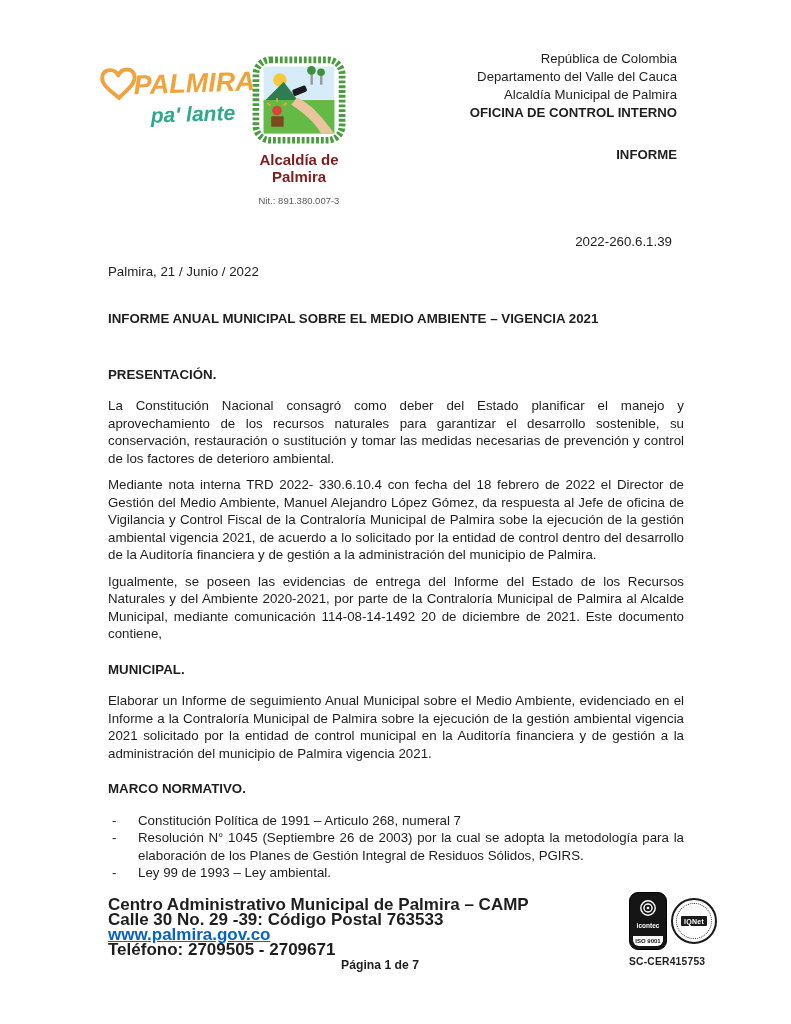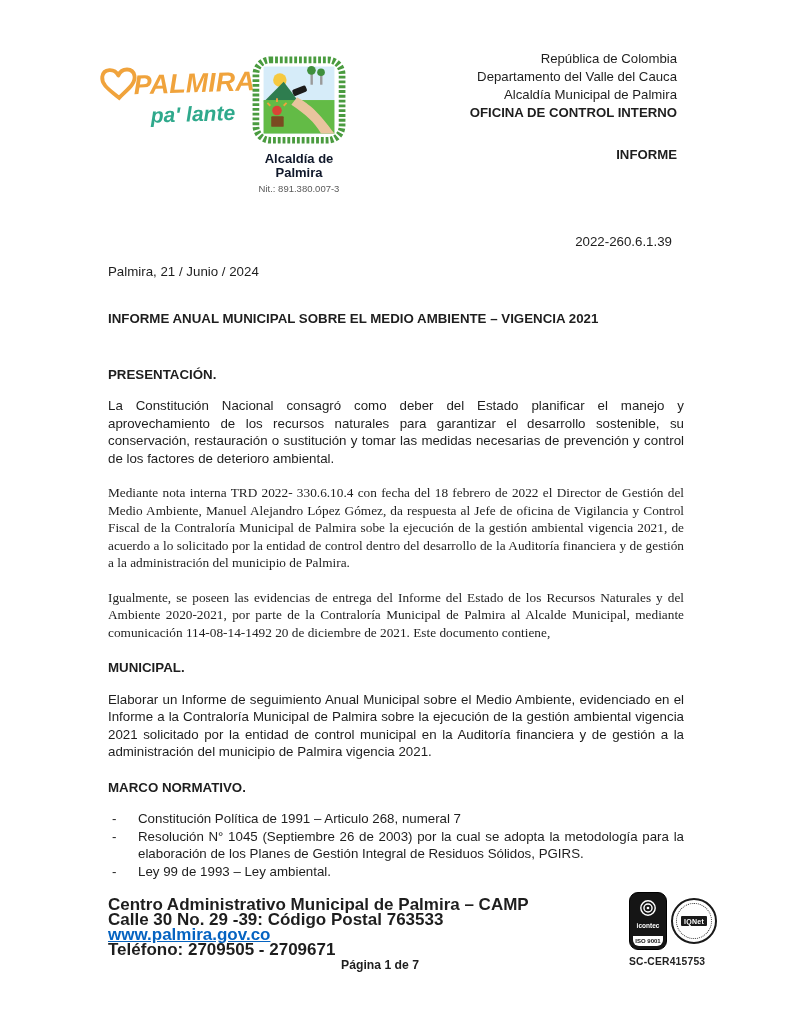--- a/index.html
+++ b/index.html
@@ -11,35 +11,35 @@
     color:#1e1e1e;
     overflow:hidden;
   }
   
   .brand{position:absolute;left:98px;top:62px;width:150px;transform:rotate(-2deg);}
   .brand-top{display:flex;align-items:center;}
   .brand-heart{flex:0 0 auto;margin-right:-6px;}
   .brand-word{font-size:27px;font-weight:bold;font-style:italic;color:#F0A33C;letter-spacing:0px;line-height:1;}
   .brand-tag{font-size:21px;font-weight:bold;font-style:italic;color:#2FA98C;margin:-2px 0 0 52px;line-height:1;}
   .crest{position:absolute;left:243px;top:56px;width:112px;text-align:center;}
-  .crest-caption{font-size:13px;font-weight:bold;color:#0f172a;margin-top:2px;line-height:1.1;}
-  .crest-nit{font-size:9.5px;color:#5a5a5a;margin-top:2px;}
+  .crest-caption{font-size:15px;font-weight:bold;color:#7f1d1d;margin-top:2px;line-height:1.1;}
+  .crest-nit{font-size:9.5px;color:#5a5a5a;margin-top:10px;}
   .org-block{position:absolute;right:114px;top:50px;text-align:right;font-size:13.2px;line-height:18px;}
   .org-line{white-space:nowrap;}
   .org-line.bold{font-weight:bold;}
   .doc-label{margin-top:24px;font-weight:bold;font-size:13.2px;}
   
   .content{position:absolute;left:108px;top:221px;width:576px;font-size:13.3px;line-height:17.5px;}
   .ref{text-align:right;margin:12px;}
   .date{margin:2px 0 0 0;}
   .title{margin:30px 0 0 0;text-align:left;font-weight:bold;font-size:13.3px;}
   .sec-heading{margin:38px 0 0 0;font-weight:bold;}
   .sec-heading.tight{margin-top:18px;}
   .para{margin:14px 0 0 0;text-align:justify;}
-  .para.gap{margin-top:17px;font-family:Liberation Serif, serif;}
+  .para.gap{margin-top:9px;}
   .norm-list{margin:14px 0 0 0;}
   .norm-item{display:flex;margin:0;}
   .norm-bullet{flex:0 0 26px;padding-left:4px;}
   .norm-text{flex:1;text-align:justify;}
   
   .footer-address{position:absolute;left:108px;top:897px;font-size:17px;line-height:15px;font-weight:bold;}
   .footer-link{color:#0563C1;text-decoration:underline;cursor:pointer;}
   .page-indicator{position:absolute;left:0;top:958px;width:760px;text-align:center;font-size:12.2px;font-weight:bold;}
   .certs{position:absolute;left:598px;top:892px;width:92px;padding-left:31px;}
   .cert-row{display:flex;align-items:center;}
@@ -95,21 +95,21 @@
   <div class="org-block">
     <div class="org-line">República de Colombia</div>
     <div class="org-line">Departamento del Valle del Cauca</div>
     <div class="org-line">Alcaldía Municipal de Palmira</div>
     <div class="org-line bold">OFICINA DE CONTROL INTERNO</div>
     <div class="doc-label">INFORME</div>
   </div>
 
   <div class="content">
     <p class="ref">2022-260.6.1.39</p>
-    <p class="date">Palmira, 21 / Junio / 2024</p>
+    <p class="date">Palmira, 21 / Junio / 2022</p>
 
     <p class="title">INFORME ANUAL MUNICIPAL SOBRE EL MEDIO AMBIENTE – VIGENCIA 2021</p>
 
     <p class="sec-heading">PRESENTACIÓN.</p>
     <p class="para">La Constitución Nacional consagró como deber del Estado planificar el manejo y aprovechamiento de los recursos naturales para garantizar el desarrollo sostenible, su conservación, restauración o sustitución y tomar las medidas necesarias de prevención y control de los factores de deterioro ambiental.</p>
     <p class="para gap">Mediante nota interna TRD 2022- 330.6.10.4 con fecha del 18 febrero de 2022 el Director de Gestión del Medio Ambiente, Manuel Alejandro López Gómez, da respuesta al Jefe de oficina de Vigilancia y Control Fiscal de la Contraloría Municipal de Palmira sobe la ejecución de la gestión ambiental vigencia 2021, de acuerdo a lo solicitado por la entidad de control dentro del desarrollo de la Auditoría financiera y de gestión a la administración del municipio de Palmira.</p>
     <p class="para gap">Igualmente, se poseen las evidencias de entrega del Informe del Estado de los Recursos Naturales y del Ambiente 2020-2021, por parte de la Contraloría Municipal de Palmira al Alcalde Municipal, mediante comunicación 114-08-14-1492 20 de diciembre de 2021. Este documento contiene,</p>
 
     <p class="sec-heading tight">MUNICIPAL.</p>
     <p class="para">Elaborar un Informe de seguimiento Anual Municipal sobre el Medio Ambiente, evidenciado en el Informe a la Contraloría Municipal de Palmira sobre la ejecución de la gestión ambiental vigencia 2021 solicitado por la entidad de control municipal en la Auditoría financiera y de gestión a la administración del municipio de Palmira vigencia 2021.</p>

